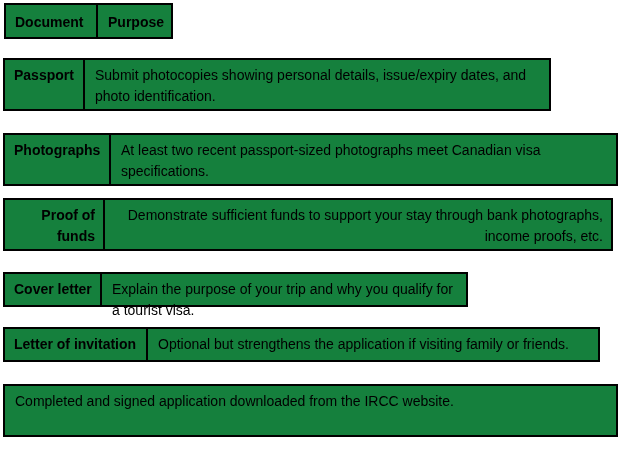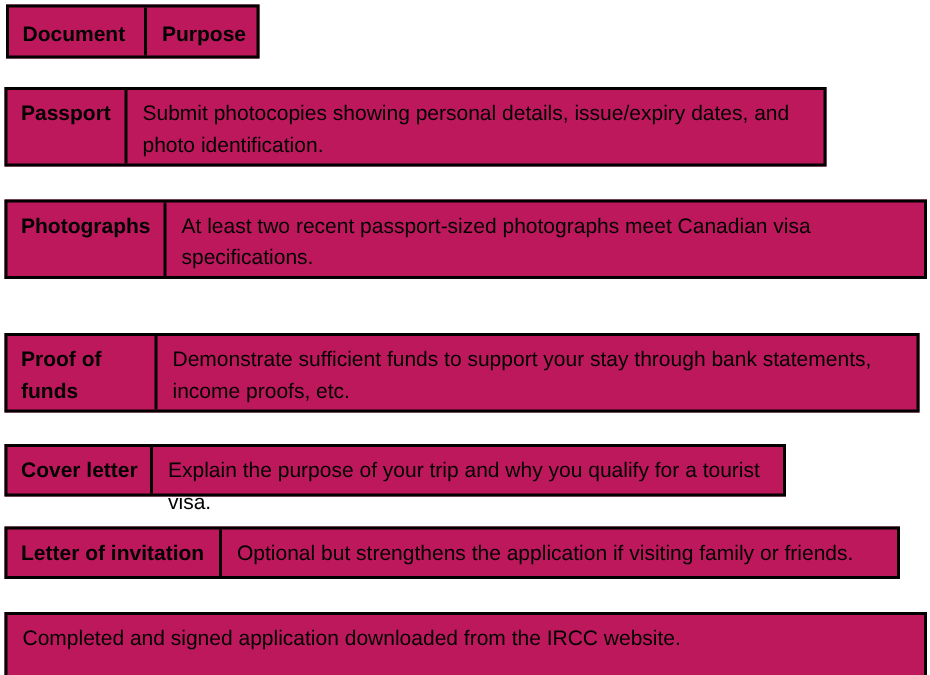--- a/index.html
+++ b/index.html
@@ -13,21 +13,21 @@
     font-family: "Liberation Sans", sans-serif;
     font-size: 14px;
     line-height: 21px;
     color: #000000;
     overflow: hidden;
   }
   .block {
     display: flex;
     border: 2px solid #000000;
     box-sizing: border-box;
-    background: #be185d;
+    background: #15803d;
     margin-left: 3px;
   }
   .c1 {
     font-weight: bold;
     border-right: 2px solid #000000;
     box-sizing: border-box;
     padding: 5px 8px 0 9px;
     flex: 0 0 auto;
   }
   .c2 {
@@ -37,23 +37,23 @@
   }
   
   .hdr { margin-left: 4px; margin-top: 3px; width: 169px; height: 36px; }
   .hdr .c1 { width: 92px; padding-top: 7px; }
   .hdr .c2 { font-weight: bold; padding-top: 7px; }
   
   .r1 { margin-top: 19px; width: 548px; height: 53px; }
   .r1 .c1 { width: 80px; }
   .r2 { margin-top: 22px; width: 615px; height: 53px; }
   .r2 .c1 { width: 106px; }
-  .r3 { margin-top: 36px; width: 610px; height: 53px; }
+  .r3 { margin-top: 12px; width: 610px; height: 53px; text-align: right; }
   .r3 .c1 { width: 100px; }
-  .r4 { margin-top: 21px; width: 521px; height: 35px; justify-content: space-between; }
+  .r4 { margin-top: 21px; width: 465px; height: 35px; justify-content: space-between; }
   .r4 .c1 { width: 97px; }
   .r5 { margin-top: 20px; width: 597px; height: 35px; }
   .r5 .c1 { width: 143px; }
   .r6 { margin-top: 22px; width: 615px; height: 53px; }
   .r6 .c1 { width: 161px; padding-right: 14px; }
 </style>
 </head>
 <body>
 
 <div class="block hdr">
@@ -66,21 +66,21 @@
   <div class="c2">Submit photocopies showing personal details, issue/expiry dates, and photo identification.</div>
 </div>
 
 <div class="block r2">
   <div class="c1">Photographs</div>
   <div class="c2">At least two recent passport-sized photographs meet Canadian visa specifications.</div>
 </div>
 
 <div class="block r3">
   <div class="c1">Proof of funds</div>
-  <div class="c2">Demonstrate sufficient funds to support your stay through bank statements, income proofs, etc.</div>
+  <div class="c2">Demonstrate sufficient funds to support your stay through bank photographs, income proofs, etc.</div>
 </div>
 
 <div class="block r4">
   <div class="c1">Cover letter</div>
   <div class="c2">Explain the purpose of your trip and why you qualify for a tourist visa.</div>
 </div>
 
 <div class="block r5">
   <div class="c1">Letter of invitation</div>
   <div class="c2">Optional but strengthens the application if visiting family or friends.</div>

